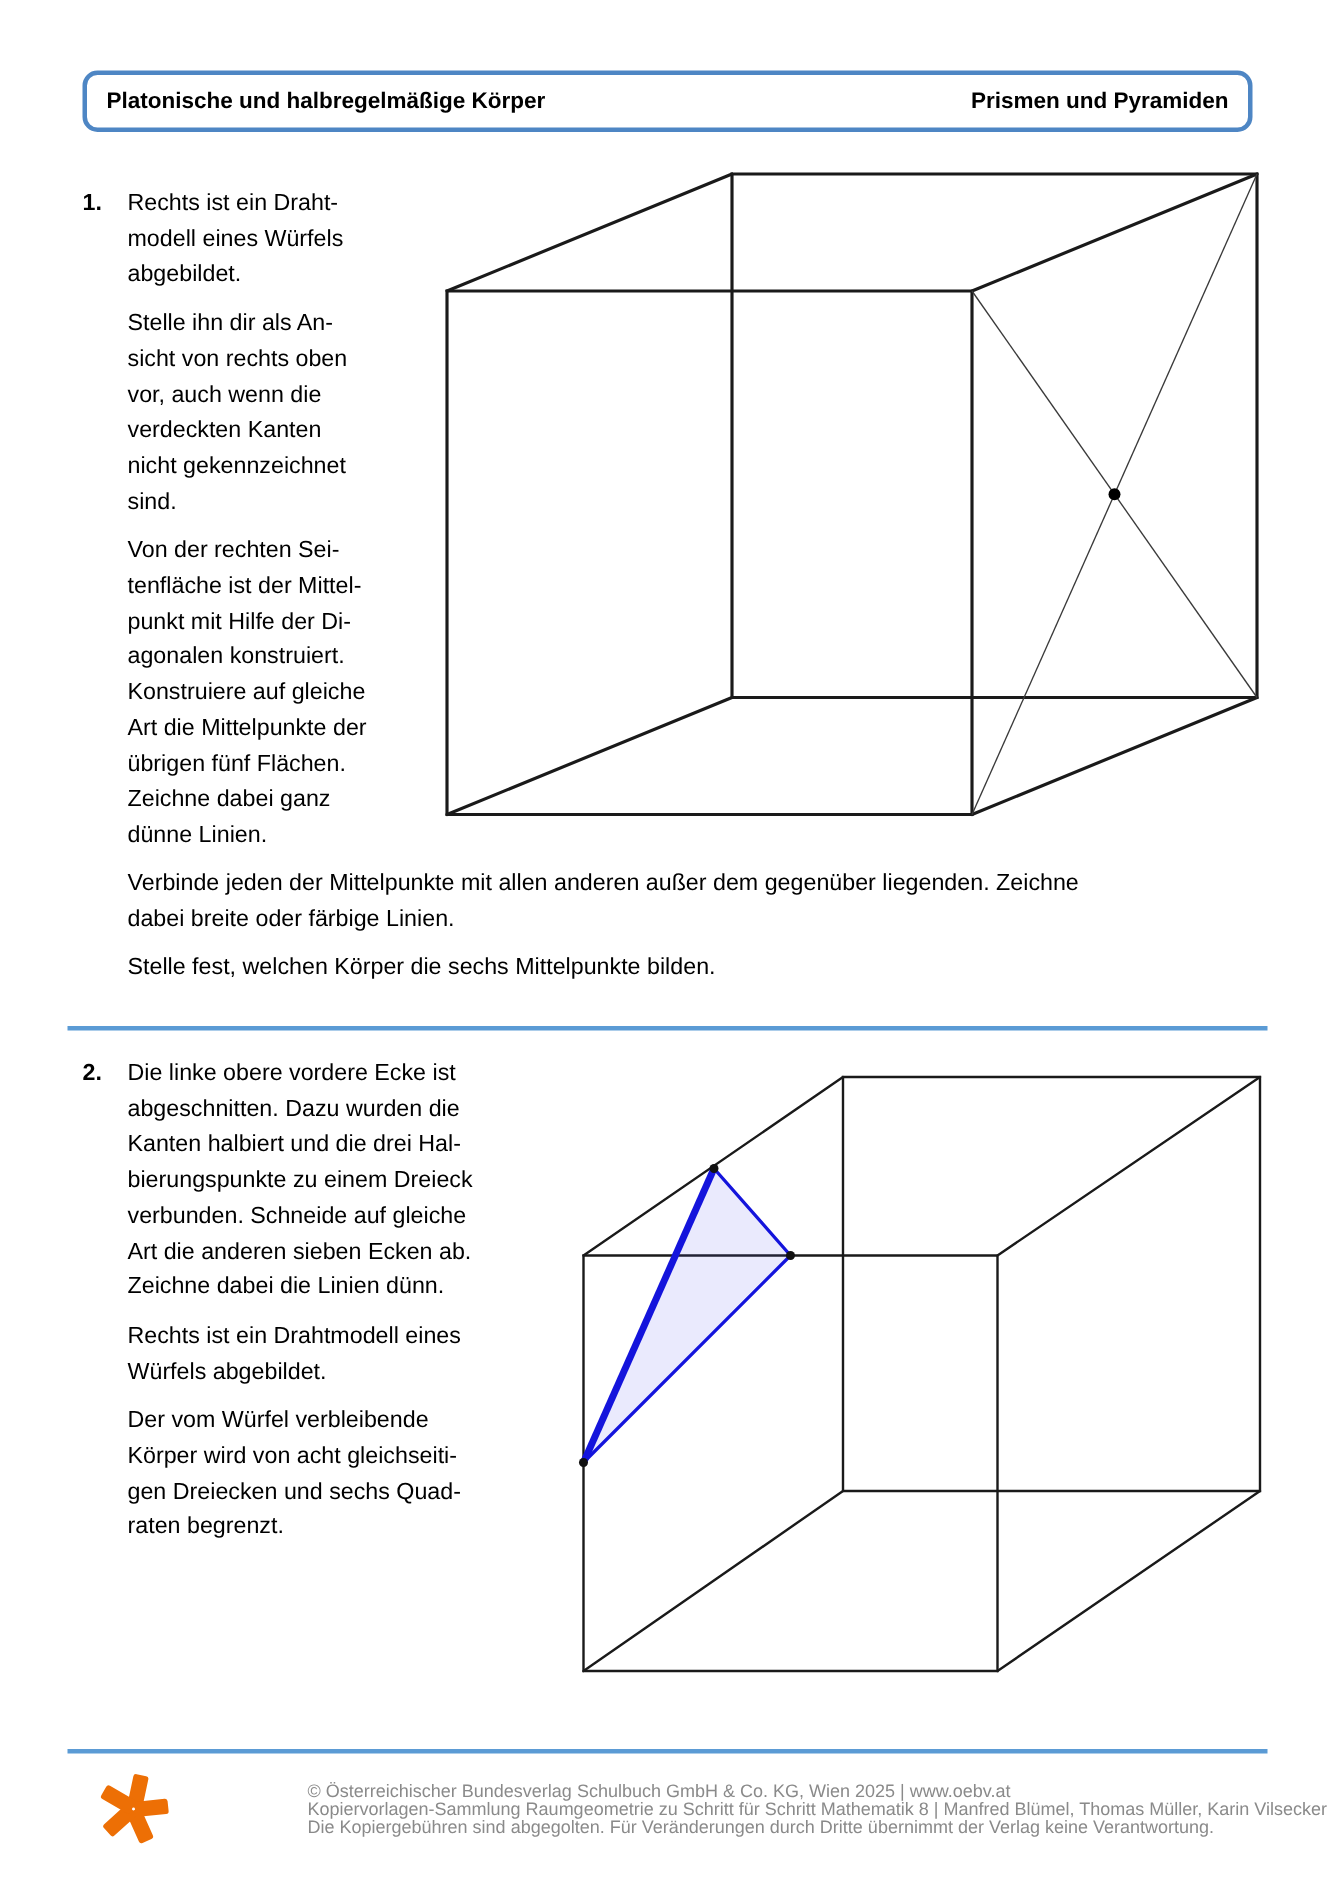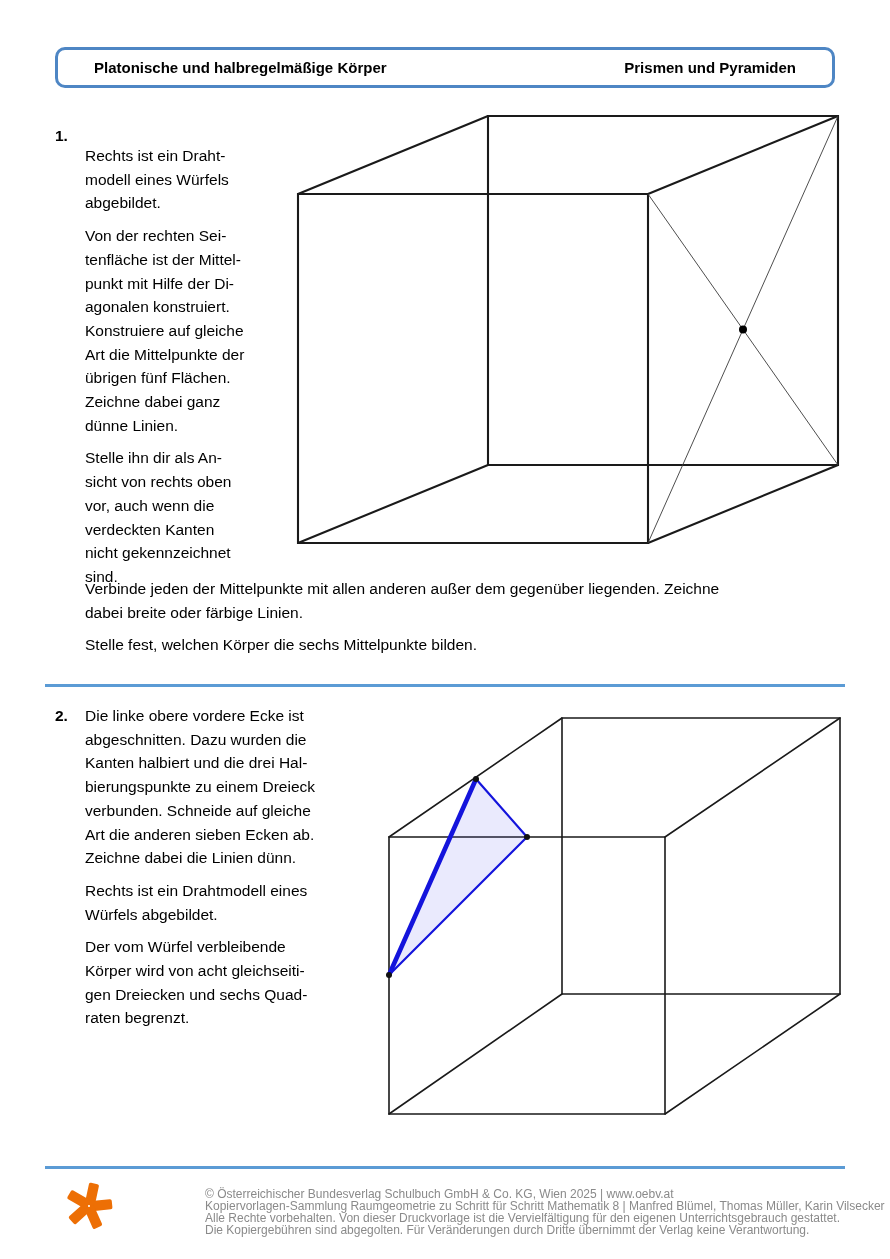--- a/index.html
+++ b/index.html
@@ -4,31 +4,31 @@
 <style>
   html,body{margin:0;padding:0;background:#ffffff;}
   body{font-family:"Liberation Sans","DejaVu Sans",sans-serif;color:#000;}
   .page{position:relative;width:890px;height:1259px;background:#fff;overflow:hidden;}
 
   
   .header-box{
     position:absolute;left:55px;top:47px;width:780px;height:41px;
     box-sizing:border-box;border:3px solid #4e86c4;border-radius:10px;
     display:flex;align-items:center;justify-content:space-between;
-    padding:0 36px;background:#fff;
+    padding:0 13px;background:#fff;
   }
   .header-box .htxt{font-size:15px;font-weight:bold;white-space:nowrap;}
 
   
   .ex{position:absolute;display:flex;}
   .ex-num{width:30px;font-size:15.5px;font-weight:bold;line-height:23.7px;flex:0 0 30px;}
   .ex-col{width:270px;}
   .para{font-size:15.5px;line-height:23.7px;white-space:pre-line;margin:0 0 9px 0;}
   .ex1{left:55px;top:124px;width:250px;}
-  .ex1 .ex-col{width:210px;margin-top:20px;}
+  .ex1 .ex-col{width:210px;}
   .ex2{left:55px;top:704px;width:310px;}
   .ex2 .ex-col{width:280px;}
 
   .wide-block{position:absolute;left:85px;top:577px;width:768px;}
 
   
   .divider{position:absolute;left:45px;width:800px;height:3px;background:#5b9bd5;}
   .divider.d1{top:684px;}
   .divider.d2{top:1166px;}
 
@@ -51,35 +51,35 @@
     <span class="htxt">Platonische und halbregelmäßige Körper</span>
     <span class="htxt">Prismen und Pyramiden</span>
   </div>
 
   <div class="ex ex1">
     <div class="ex-num">1.</div>
     <div class="ex-col">
       <p class="para">Rechts ist ein Draht-
 modell eines Würfels
 abgebildet.</p>
+      <p class="para">Stelle ihn dir als An-
+sicht von rechts oben
+vor, auch wenn die
+verdeckten Kanten
+nicht gekennzeichnet
+sind.</p>
       <p class="para">Von der rechten Sei-
 tenfläche ist der Mittel-
 punkt mit Hilfe der Di-
 agonalen konstruiert.
 Konstruiere auf gleiche
 Art die Mittelpunkte der
 übrigen fünf Flächen.
 Zeichne dabei ganz
 dünne Linien.</p>
-      <p class="para">Stelle ihn dir als An-
-sicht von rechts oben
-vor, auch wenn die
-verdeckten Kanten
-nicht gekennzeichnet
-sind.</p>
     </div>
   </div>
 
   <svg class="fig fig1" width="556" height="444" viewBox="0 0 556 444">
     <g stroke="#1a1a1a" stroke-width="2.1" fill="none" stroke-linecap="round">
 
       <path d="M198,8 H548 V357 H198 Z"></path>
 
       <path d="M8,86 H358 V435 H8 Z"></path>
 
@@ -154,17 +154,16 @@
       <rect x="22" y="2" width="11" height="24" rx="2" transform="rotate(12 27 27)"></rect>
       <rect x="22" y="2" width="11" height="24" rx="2" transform="rotate(84 27 27)"></rect>
       <rect x="22" y="2" width="11" height="24" rx="2" transform="rotate(156 27 27)"></rect>
       <rect x="22" y="2" width="11" height="24" rx="2" transform="rotate(228 27 27)"></rect>
       <rect x="22" y="2" width="11" height="24" rx="2" transform="rotate(300 27 27)"></rect>
     </g>
   </svg>
   <div class="footer-text">
     <div class="footer-line">© Österreichischer Bundesverlag Schulbuch GmbH &amp; Co. KG, Wien 2025 | www.oebv.at</div>
     <div class="footer-line">Kopiervorlagen-Sammlung Raumgeometrie zu Schritt für Schritt Mathematik 8 | Manfred Blümel, Thomas Müller, Karin Vilsecker</div>
-    <div class="footer-line">Alle Rechte vorbehalten. Von dieser Druckvorlage ist die Vervielfältigung für den eigenen Unterrichtsgebrauch gestattet.</div>
     <div class="footer-line">Die Kopiergebühren sind abgegolten. Für Veränderungen durch Dritte übernimmt der Verlag keine Verantwortung.</div>
   </div>
 
 </div>
 
 </body></html>

